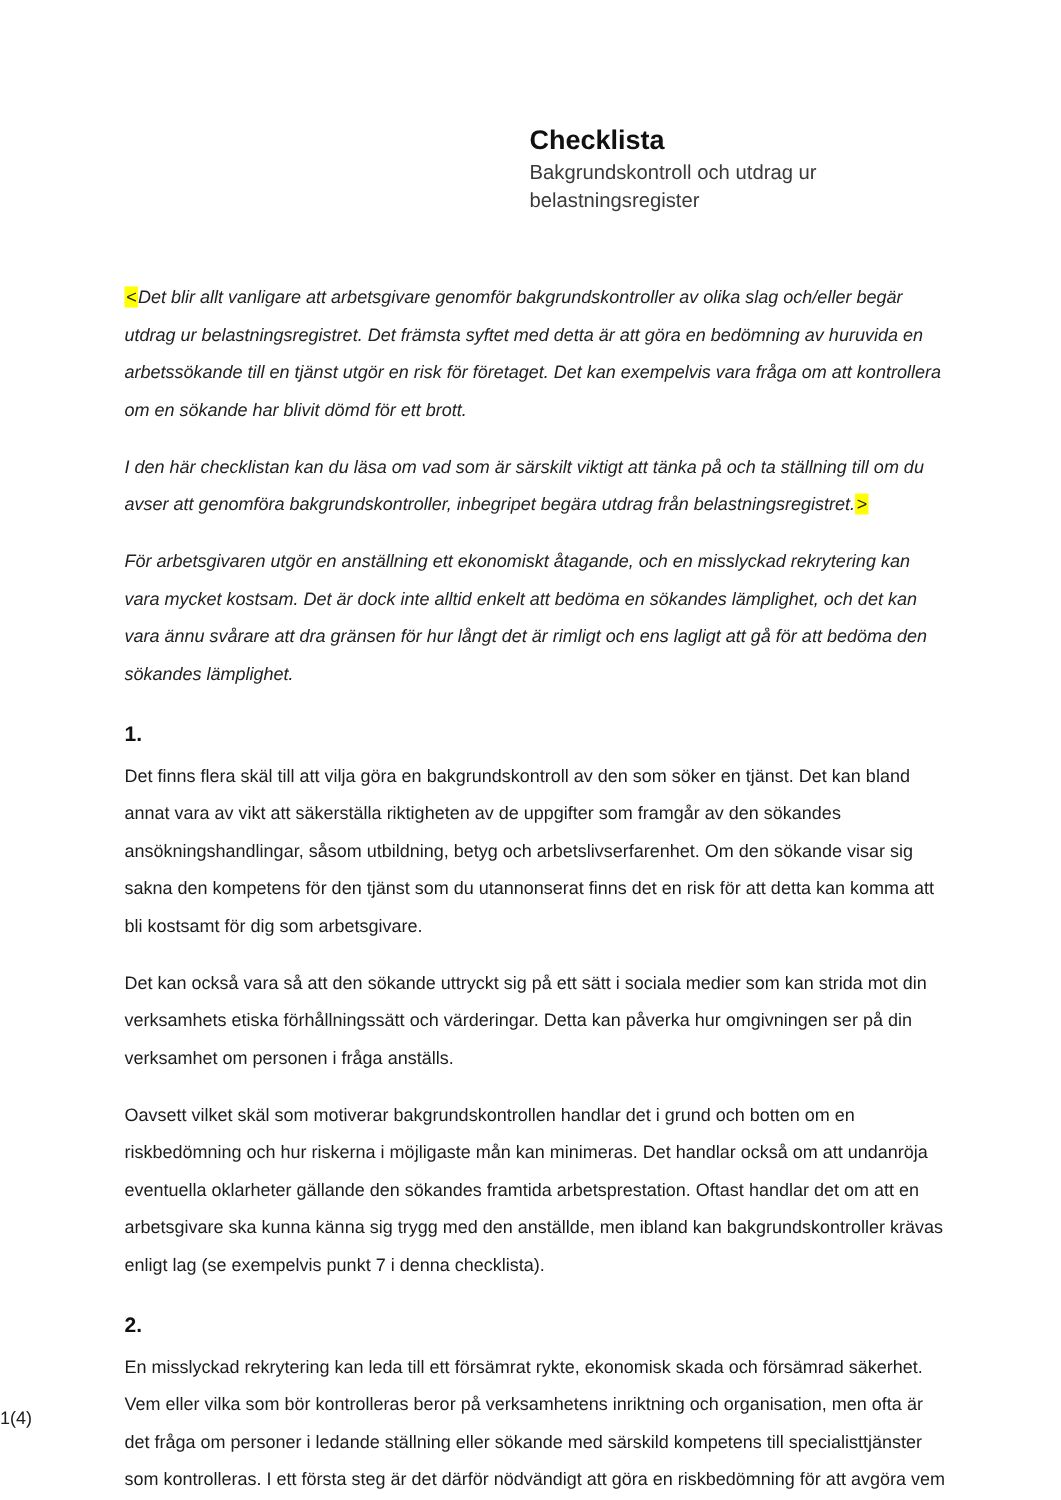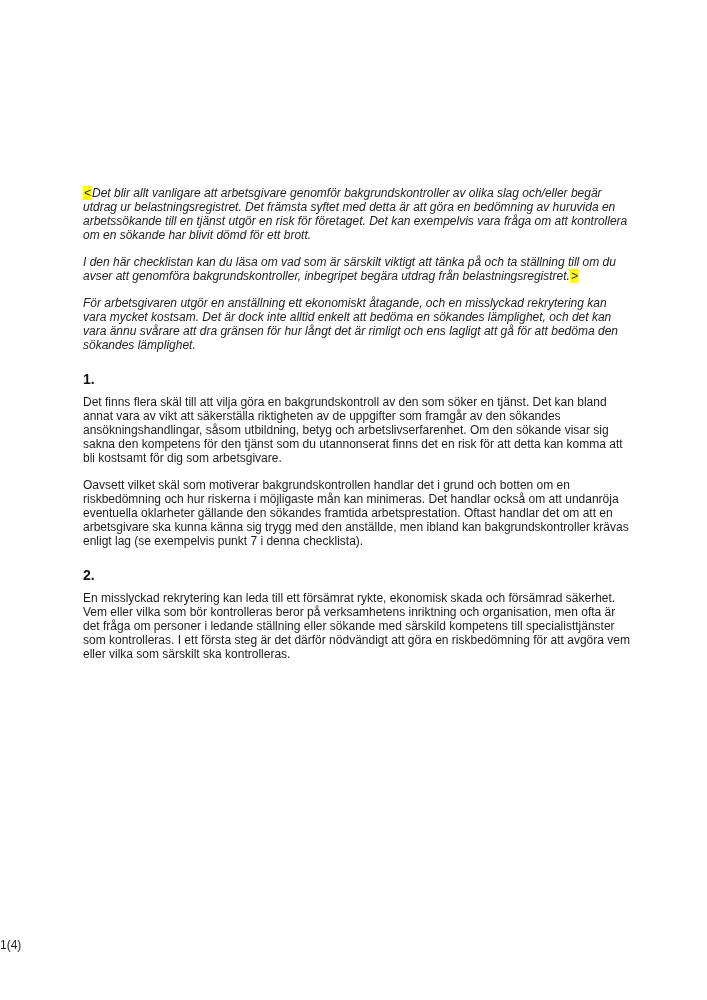--- a/index.html
+++ b/index.html
@@ -38,21 +38,21 @@
   }
   .content {
     position: absolute;
     left: 83px;
     top: 186px;
     width: 547px;
   }
   p.body {
     margin: 0 0 13px 0;
     font-size: 12px;
-    line-height: 14px;
+    line-height: 25px;
   }
   .intro p.body {
     font-style: italic;
     color: #222222;
   }
   .hl {
     background: var(--hl, #ffff00);
     padding: 0 1px;
   }
   h2.section-heading {
@@ -74,34 +74,39 @@
     text-align: left;
     font-size: 12px;
     color: #1c1c1c;
   }
 </style>
 </head>
 <body>
 
 <div class="page">
 
+  <header class="doc-header">
+    <div class="doc-title">Checklista</div>
+    <div class="doc-subtitle">Bakgrundskontroll och utdrag ur belastningsregister</div>
+  </header>
 
   <main class="content">
 
     <section class="intro">
       <p class="body"><span class="hl">&lt;</span><span>Det blir allt vanligare att arbetsgivare genomför bakgrundskontroller av olika slag och/eller begär utdrag ur belastningsregistret. Det främsta syftet med detta är att göra en bedömning av huruvida en arbetssökande till en tjänst utgör en risk för företaget. Det kan exempelvis vara fråga om att kontrollera om en sökande har blivit dömd för ett brott.</span></p>
       <p class="body"><span>I den här checklistan kan du läsa om vad som är särskilt viktigt att tänka på och ta ställning till om du avser att genomföra bakgrundskontroller, inbegripet begära utdrag från belastningsregistret.</span><span class="hl">&gt;</span></p>
       <p class="body">För arbetsgivaren utgör en anställning ett ekonomiskt åtagande, och en misslyckad rekrytering kan vara mycket kostsam. Det är dock inte alltid enkelt att bedöma en sökandes lämplighet, och det kan vara ännu svårare att dra gränsen för hur långt det är rimligt och ens lagligt att gå för att bedöma den sökandes lämplighet.</p>
     </section>
 
     <section>
       <h2 class="section-heading">
         <span class="sec-num">1.</span>
       </h2>
       <p class="body">Det finns flera skäl till att vilja göra en bakgrundskontroll av den som söker en tjänst. Det kan bland annat vara av vikt att säkerställa riktigheten av de uppgifter som framgår av den sökandes ansökningshandlingar, såsom utbildning, betyg och arbetslivserfarenhet. Om den sökande visar sig sakna den kompetens för den tjänst som du utannonserat finns det en risk för att detta kan komma att bli kostsamt för dig som arbetsgivare.</p>
+      <p class="body">Det kan också vara så att den sökande uttryckt sig på ett sätt i sociala medier som kan strida mot din verksamhets etiska förhållningssätt och värderingar. Detta kan påverka hur omgivningen ser på din verksamhet om personen i fråga anställs.</p>
       <p class="body">Oavsett vilket skäl som motiverar bakgrundskontrollen handlar det i grund och botten om en riskbedömning och hur riskerna i möjligaste mån kan minimeras. Det handlar också om att undanröja eventuella oklarheter gällande den sökandes framtida arbetsprestation. Oftast handlar det om att en arbetsgivare ska kunna känna sig trygg med den anställde, men ibland kan bakgrundskontroller krävas enligt lag (se exempelvis punkt 7 i denna checklista).</p>
     </section>
 
     <section>
       <h2 class="section-heading">
         <span class="sec-num">2.</span>
       </h2>
       <p class="body">En misslyckad rekrytering kan leda till ett försämrat rykte, ekonomisk skada och försämrad säkerhet. Vem eller vilka som bör kontrolleras beror på verksamhetens inriktning och organisation, men ofta är det fråga om personer i ledande ställning eller sökande med särskild kompetens till specialisttjänster som kontrolleras. I ett första steg är det därför nödvändigt att göra en riskbedömning för att avgöra vem eller vilka som särskilt ska kontrolleras.</p>
     </section>
 

